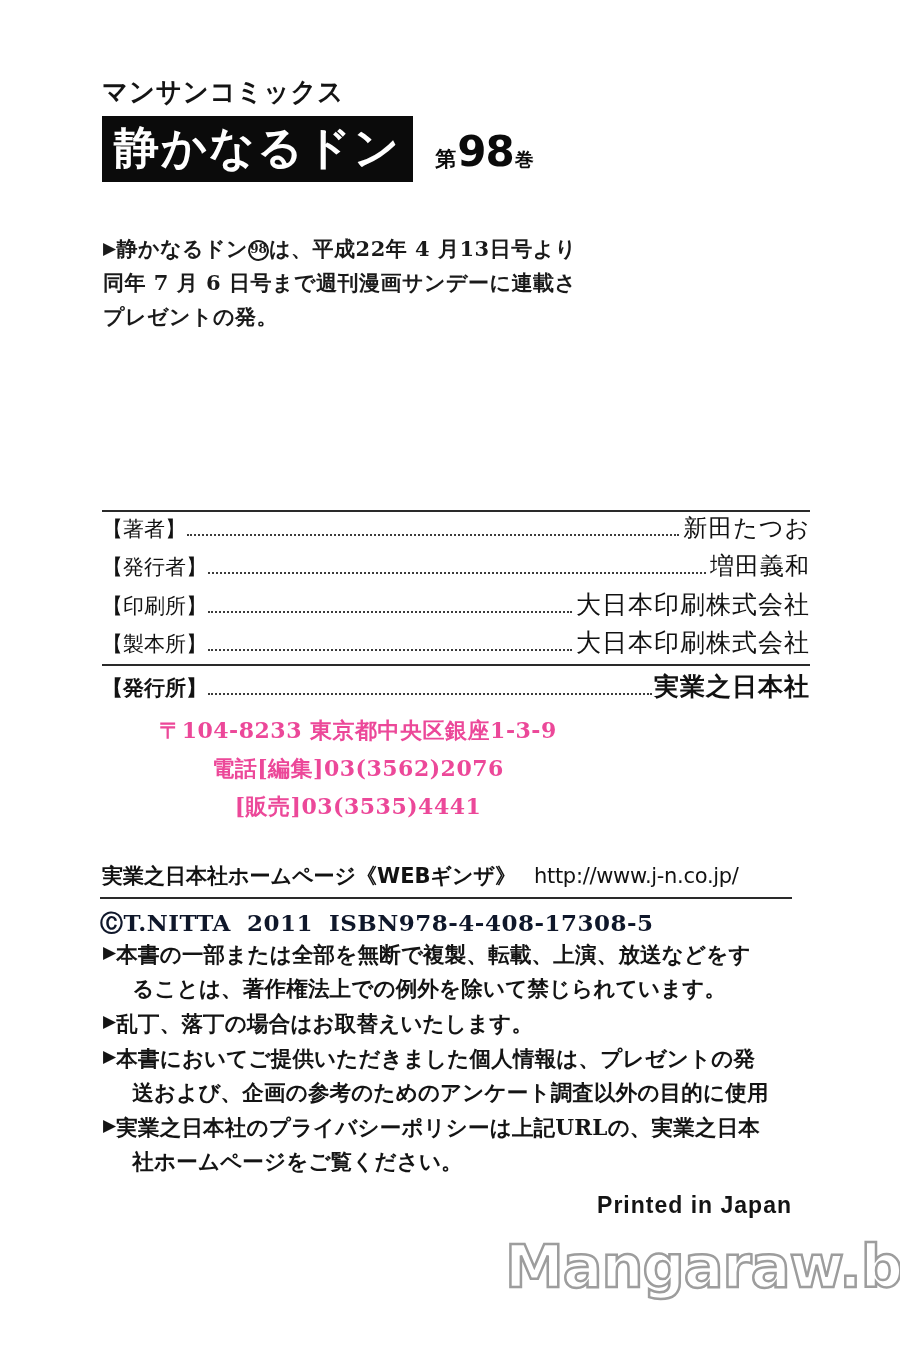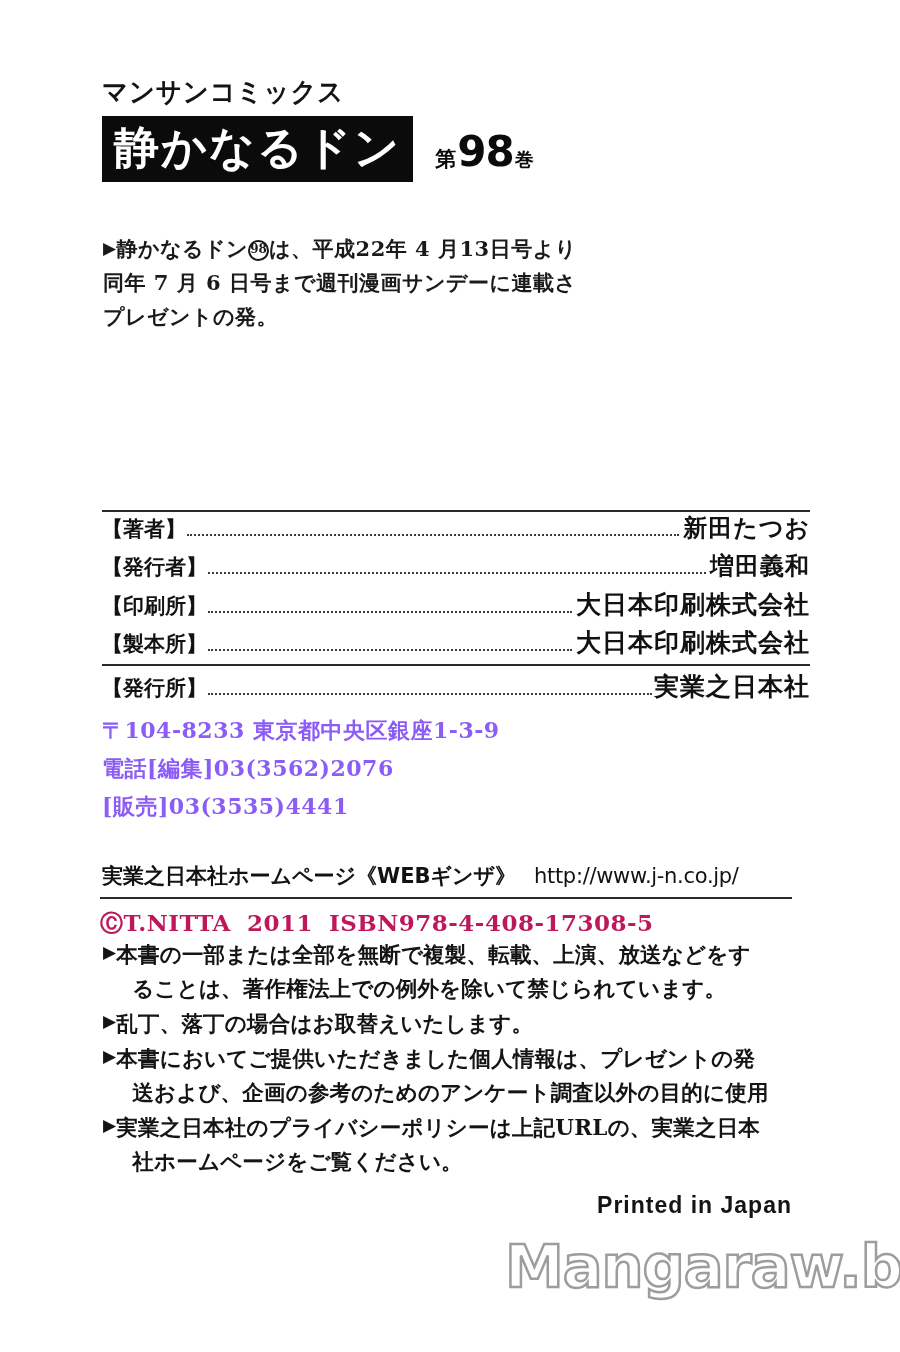--- a/index.html
+++ b/index.html
@@ -113,21 +113,21 @@
   .rule {
     height: 2px;
     background: #2a2a2a;
     width: 100%;
   }
 
   .credit-row {
     display: flex;
     align-items: baseline;
     font-family: "DejaVu Serif", "Liberation Serif", serif;
-    font-weight: bold;
+    font-weight: normal;
     height: 38px;
     color: #121212;
   }
   .credit-row .c-label {
     font-size: 21px;
     white-space: nowrap;
     letter-spacing: 0;
   }
   .credit-row .c-dots {
     flex: 1;
@@ -156,27 +156,27 @@
   .pub-row .c-label { font-size: 21px; white-space: nowrap; }
   .pub-row .c-dots {
     flex: 1;
     border-bottom: 2px dotted #3b3b3b;
     margin: 0 2px 7px 1px;
     height: 0;
   }
   .pub-row .c-value { font-size: 25px; white-space: nowrap; letter-spacing: 1px; }
 
   .addr-line {
-    text-align: left;
+    text-align: center;
     padding-right: 196px;
     font-family: "DejaVu Serif", "Liberation Serif", serif;
     font-weight: bold;
     font-size: 22px;
     line-height: 1.72;
-    color: #8b5cf6;
+    color: #ec4899;
     letter-spacing: 0.5px;
     white-space: nowrap;
   }
 
   
   .web-row {
     position: absolute;
     left: 102px;
     top: 862px;
     width: 690px;
@@ -210,21 +210,21 @@
 
   
   .copyright-line {
     position: absolute;
     left: 100px;
     top: 908px;
     font-family: "DejaVu Serif", "Liberation Serif", serif;
     font-weight: bold;
     font-size: 23px;
     letter-spacing: 0.5px;
-    color: #be185d;
+    color: #0f172a;
     white-space: nowrap;
   }
   .copyright-line .sp { display: inline-block; width: 16px; }
 
   
   .legal {
     position: absolute;
     left: 103px;
     top: 938px;
     width: 690px;

